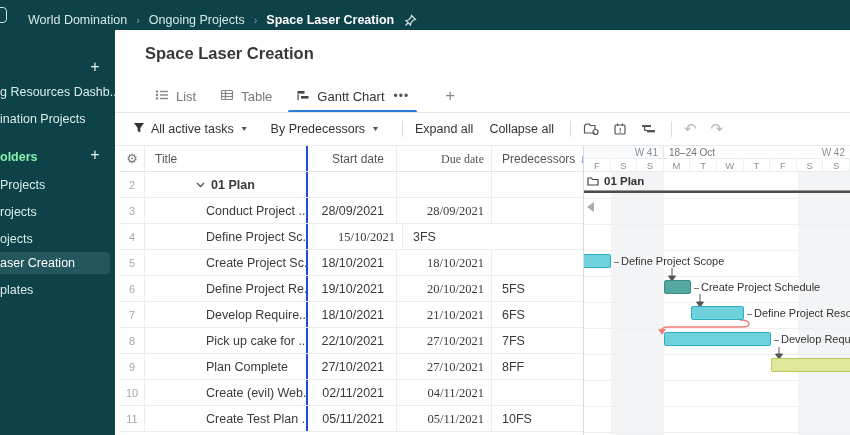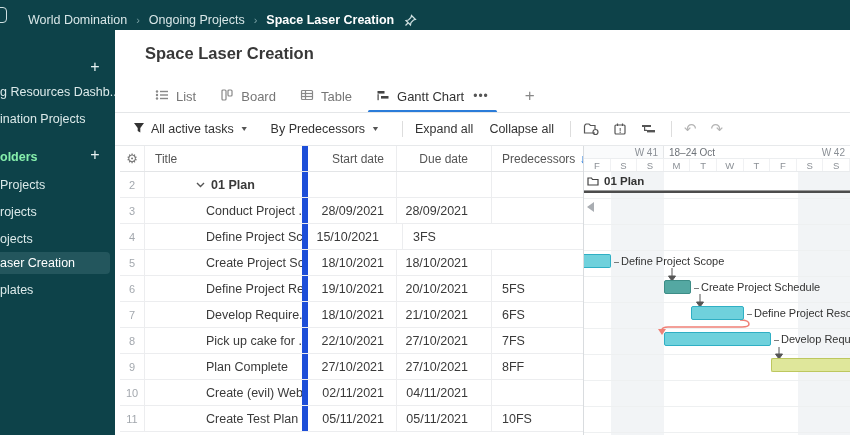--- a/index.html
+++ b/index.html
@@ -52,25 +52,25 @@
   .histo { font-size:15px; color:#b5b5b5; margin-right:14px; cursor:default; }
   .toolbar-border { position:absolute; left:0; top:115px; width:735px; height:1px; background:#e7e9eb; }
 
   
   .grid { position:absolute; left:5px; top:116px; width:463px; height:289px; font-size:12.5px; color:#3a3a3a; }
   .g-row { display:flex; height:26px; border-bottom:1px solid #ecedef; align-items:center; }
   .g-head { color:#555; font-size:12px; border-bottom:1px solid #e3e5e7; }
   .c-num { width:25px; text-align:center; color:#a3a8ae; font-size:11px; flex:none;
     border-right:1px solid #ecedef; height:100%; line-height:26px; }
   .c-title { width:163px; flex:none; padding-left:10px; height:100%; line-height:26px;
-    border-right:6px solid #1d4ed8; white-space:nowrap; overflow:hidden; }
+    border-right:2px solid #1d4ed8; white-space:nowrap; overflow:hidden; }
   .c-start { width:89px; flex:none; text-align:right; padding-right:12px; height:100%; line-height:26px;
     border-right:1px solid #ecedef; }
-  .c-due { width:95px; flex:none; text-align:right; padding-right:23px; height:100%; line-height:26px;
-    border-right:1px solid #ecedef; }
+  .c-due { width:95px; flex:none; text-align:right; padding-right:7px; height:100%; line-height:26px;
+    border-right:1px solid #ecedef;font-family:Liberation Serif, serif; }
   .c-pred { flex:1; padding-left:10px; height:100%; line-height:26px; }
   .gear { color:#777; font-size:13px; }
   .indent1 { padding-left:51px; font-weight:bold; display:flex; align-items:center; gap:6px; }
   .indent2 { padding-left:61px; }
   .sort-arrow { color:#2b7cd9; margin-left:4px; font-size:12px; }
   .chev-svg { display:inline-flex; }
 
   
   .gantt { position:absolute; left:468px; top:116px; width:267px; height:289px;
     border-left:1px solid #d9dcdf; overflow:hidden; }
@@ -142,29 +142,20 @@
               <g fill="#888">
                 <circle cx="2" cy="3.5" r="1.2"></circle>
                 <circle cx="2" cy="7" r="1.2"></circle>
                 <circle cx="2" cy="10.5" r="1.2"></circle>
                 <rect x="5" y="2.8" width="8" height="1.4"></rect>
                 <rect x="5" y="6.3" width="8" height="1.4"></rect>
                 <rect x="5" y="9.8" width="8" height="1.4"></rect>
               </g>
             </svg></span>
         <span>List</span>
-      </div>
-      <div class="tab">
-        <span><svg width="14" height="14" viewBox="0 0 14 14">
-              <g fill="none" stroke="#888" stroke-width="1.2">
-                <rect x="2" y="2" width="4" height="10" rx="1"></rect>
-                <rect x="8" y="2" width="4" height="6" rx="1"></rect>
-              </g>
-            </svg></span>
-        <span>Board</span>
       </div>
       <div class="tab">
         <span><svg width="14" height="14" viewBox="0 0 14 14">
               <g fill="none" stroke="#888" stroke-width="1.2">
                 <rect x="1.5" y="2.5" width="11" height="9" rx="1"></rect>
                 <line x1="1.5" y1="5.5" x2="12.5" y2="5.5"></line>
                 <line x1="1.5" y1="8.5" x2="12.5" y2="8.5"></line>
                 <line x1="5.5" y1="2.5" x2="5.5" y2="11.5"></line>
               </g>
             </svg></span>

